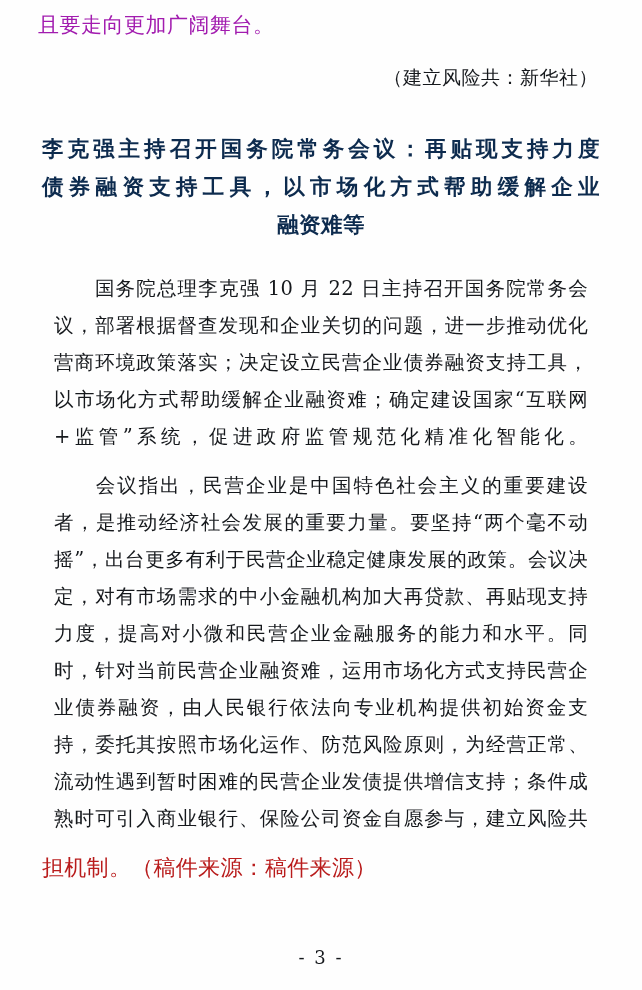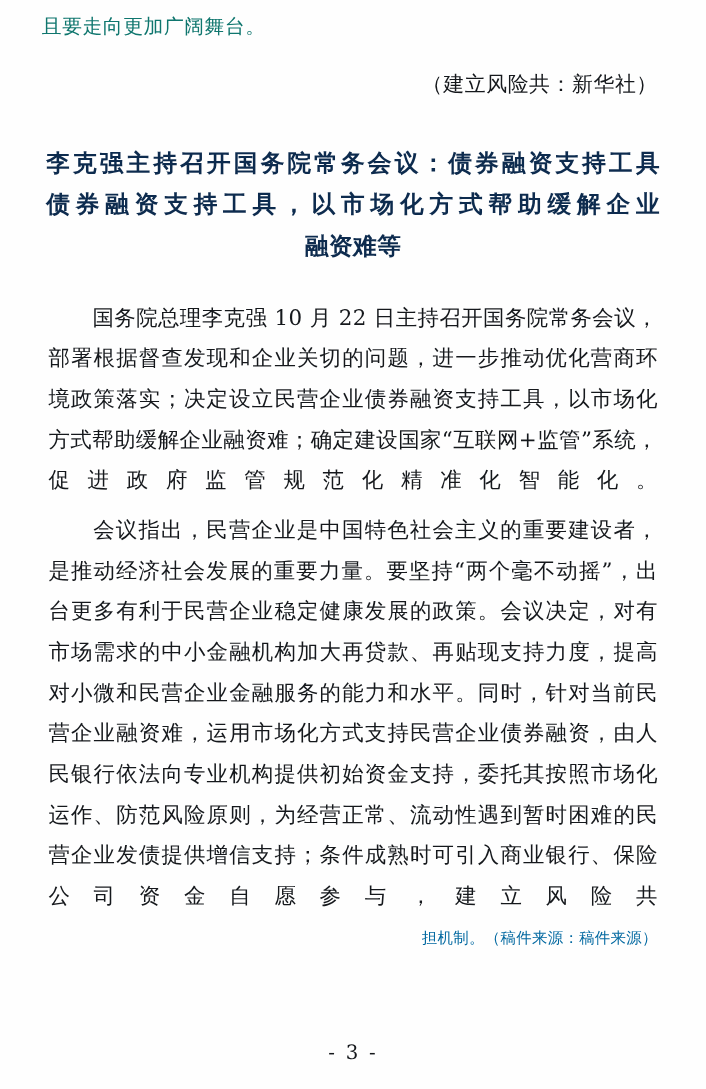--- a/index.html
+++ b/index.html
@@ -16,24 +16,24 @@
   }
   .page {
     position: relative;
     width: 642px;
     height: 990px;
     box-sizing: border-box;
     padding: 0 38px;
     background: #fefefe;
   }
   .trailing-line {
-    font-size: 18px;
+    font-size: 21px;
     line-height: 34px;
     letter-spacing: 0.5px;
-    color: #0f766e;
+    color: #a21caf;
     margin: 0;
     padding-top: 8px;
     text-align: left;
   }
   .source-right {
     font-size: 19px;
     line-height: 34px;
     letter-spacing: 0.5px;
     color: #15181c;
     text-align: right;
@@ -56,41 +56,41 @@
   .article-title .tline.l1 { text-align: justify; text-align-last: justify; }
   .article-title .tline.l2 { text-align: justify; text-align-last: justify; }
   .article-title .tline.l3 { text-align: center; }
   .body-para {
     font-size: 19.5px;
     line-height: 37px;
     letter-spacing: 0.3px;
     color: #15181c;
     text-align: justify;
     text-align-last: justify;
-    margin: 2px;
+    margin: 12px;
     padding: 0 4px;
   }
   .body-para.first {
     margin-top: 26px;
   }
   .body-para.second {
     margin-top: 8px;
   }
   .body-para .indent {
     display: inline-block;
     width: 40px;
   }
   .last-line-wrap {
     display: flex;
-    justify-content: flex-end;
+    justify-content: flex-start;
     align-items: baseline;
-    font-size: 14px;
+    font-size: 22px;
     line-height: 37px;
     letter-spacing: 0.3px;
-    color: #0369a1;
+    color: #b91c1c;
     padding: 0 4px;
   }
   .last-line-wrap .tail-text {
     text-align: left;
   }
   .last-line-wrap .src {
     text-align: right;
     padding-right: 2px;
   }
   .page-number {
@@ -107,21 +107,21 @@
 </head>
 <body>
 
 <div class="page">
 
   <p class="trailing-line">且要走向更加广阔舞台。</p>
 
   <p class="source-right">（建立风险共：新华社）</p>
 
   <h1 class="article-title">
-    <span class="tline l1">李克强主持召开国务院常务会议：债券融资支持工具</span>
+    <span class="tline l1">李克强主持召开国务院常务会议：再贴现支持力度</span>
     <span class="tline l2">债券融资支持工具，以市场化方式帮助缓解企业</span>
     <span class="tline l3">融资难等</span>
   </h1>
 
   <p class="body-para first">
     <span class="indent"></span><span>国务院总理李克强 10 月 22 日主持召开国务院常务会议，部署根据督查发现和企业关切的问题，进一步推动优化营商环境政策落实；决定设立民营企业债券融资支持工具，以市场化方式帮助缓解企业融资难；确定建设国家“互联网+监管”系统，促进政府监管规范化精准化智能化。</span>
   </p>
 
   <p class="body-para second">
     <span class="indent"></span><span>会议指出，民营企业是中国特色社会主义的重要建设者，是推动经济社会发展的重要力量。要坚持“两个毫不动摇”，出台更多有利于民营企业稳定健康发展的政策。会议决定，对有市场需求的中小金融机构加大再贷款、再贴现支持力度，提高对小微和民营企业金融服务的能力和水平。同时，针对当前民营企业融资难，运用市场化方式支持民营企业债券融资，由人民银行依法向专业机构提供初始资金支持，委托其按照市场化运作、防范风险原则，为经营正常、流动性遇到暂时困难的民营企业发债提供增信支持；条件成熟时可引入商业银行、保险公司资金自愿参与，建立风险共</span>

